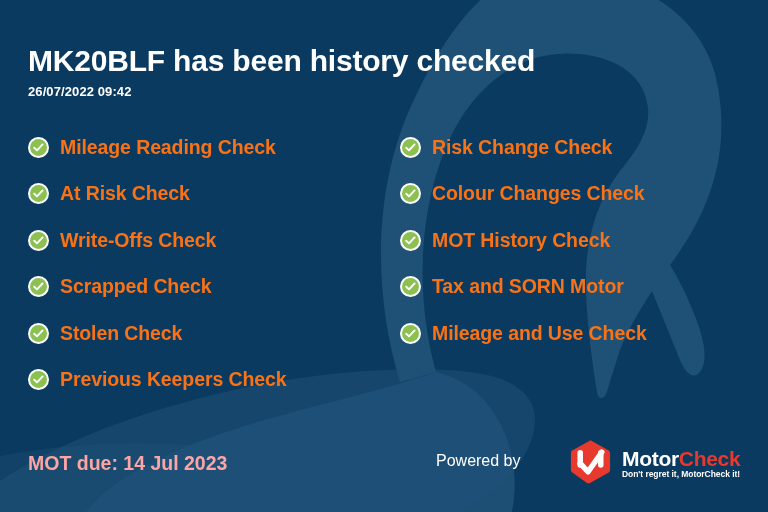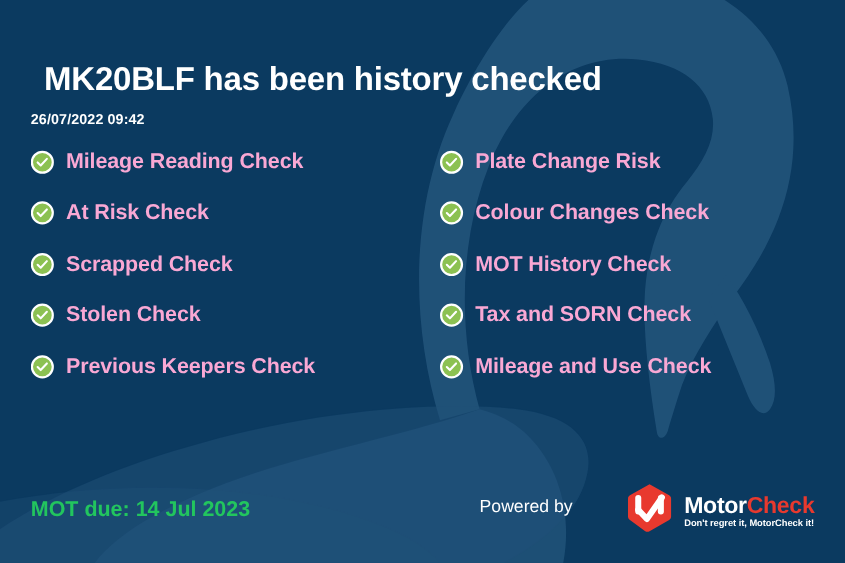--- a/index.html
+++ b/index.html
@@ -32,21 +32,21 @@
     left: 28px;
     top: 44px;
     z-index: 3;
   }
   .title {
     font-size: 30px;
     font-weight: bold;
     color: #ffffff;
     letter-spacing: -0.2px;
     line-height: 1.1;
-    margin: 12px;
+    margin: 0;
     white-space: nowrap;
   }
   .timestamp {
     font-size: 13px;
     font-weight: bold;
     color: #ffffff;
     margin-top: 7px;
     letter-spacing: 0.1px;
   }
   
@@ -80,32 +80,32 @@
     border: 2px solid #ffffff;
     box-sizing: border-box;
     display: flex;
     align-items: center;
     justify-content: center;
   }
   .check-icon svg { display: block; }
   .check-label {
     font-size: 19.5px;
     font-weight: bold;
-    color: #f9a8d4;
+    color: #f97316;
     letter-spacing: -0.1px;
     white-space: nowrap;
   }
   
   .mot-due {
     position: absolute;
     left: 28px;
     top: 452px;
     font-size: 19.5px;
     font-weight: bold;
-    color: #22c55e;
+    color: #fca5a5;
     z-index: 3;
     white-space: nowrap;
   }
   .powered-by {
     position: absolute;
     left: 436px;
     top: 452px;
     font-size: 16px;
     font-weight: normal;
     color: #ffffff;
@@ -210,20 +210,28 @@
             </svg>
         </span>
         <span class="check-label">At Risk Check</span>
       </div>
       <div class="check-item">
         <span class="check-icon">
           <svg width="13" height="13" viewBox="0 0 13 13">
               <path d="M2.2 6.7 L5 9.4 L10.6 3.4" fill="none" stroke="#ffffff" stroke-width="1.9" stroke-linecap="round" stroke-linejoin="round"></path>
             </svg>
         </span>
+        <span class="check-label">Write-Offs Check</span>
+      </div>
+      <div class="check-item">
+        <span class="check-icon">
+          <svg width="13" height="13" viewBox="0 0 13 13">
+              <path d="M2.2 6.7 L5 9.4 L10.6 3.4" fill="none" stroke="#ffffff" stroke-width="1.9" stroke-linecap="round" stroke-linejoin="round"></path>
+            </svg>
+        </span>
         <span class="check-label">Scrapped Check</span>
       </div>
       <div class="check-item">
         <span class="check-icon">
           <svg width="13" height="13" viewBox="0 0 13 13">
               <path d="M2.2 6.7 L5 9.4 L10.6 3.4" fill="none" stroke="#ffffff" stroke-width="1.9" stroke-linecap="round" stroke-linejoin="round"></path>
             </svg>
         </span>
         <span class="check-label">Stolen Check</span>
       </div>
@@ -237,21 +245,21 @@
       </div>
     </div>
 
     <div class="col col-right">
       <div class="check-item">
         <span class="check-icon">
           <svg width="13" height="13" viewBox="0 0 13 13">
               <path d="M2.2 6.7 L5 9.4 L10.6 3.4" fill="none" stroke="#ffffff" stroke-width="1.9" stroke-linecap="round" stroke-linejoin="round"></path>
             </svg>
         </span>
-        <span class="check-label">Plate Change Risk</span>
+        <span class="check-label">Risk Change Check</span>
       </div>
       <div class="check-item">
         <span class="check-icon">
           <svg width="13" height="13" viewBox="0 0 13 13">
               <path d="M2.2 6.7 L5 9.4 L10.6 3.4" fill="none" stroke="#ffffff" stroke-width="1.9" stroke-linecap="round" stroke-linejoin="round"></path>
             </svg>
         </span>
         <span class="check-label">Colour Changes Check</span>
       </div>
       <div class="check-item">
@@ -261,21 +269,21 @@
             </svg>
         </span>
         <span class="check-label">MOT History Check</span>
       </div>
       <div class="check-item">
         <span class="check-icon">
           <svg width="13" height="13" viewBox="0 0 13 13">
               <path d="M2.2 6.7 L5 9.4 L10.6 3.4" fill="none" stroke="#ffffff" stroke-width="1.9" stroke-linecap="round" stroke-linejoin="round"></path>
             </svg>
         </span>
-        <span class="check-label">Tax and SORN Check</span>
+        <span class="check-label">Tax and SORN Motor</span>
       </div>
       <div class="check-item">
         <span class="check-icon">
           <svg width="13" height="13" viewBox="0 0 13 13">
               <path d="M2.2 6.7 L5 9.4 L10.6 3.4" fill="none" stroke="#ffffff" stroke-width="1.9" stroke-linecap="round" stroke-linejoin="round"></path>
             </svg>
         </span>
         <span class="check-label">Mileage and Use Check</span>
       </div>
     </div>

